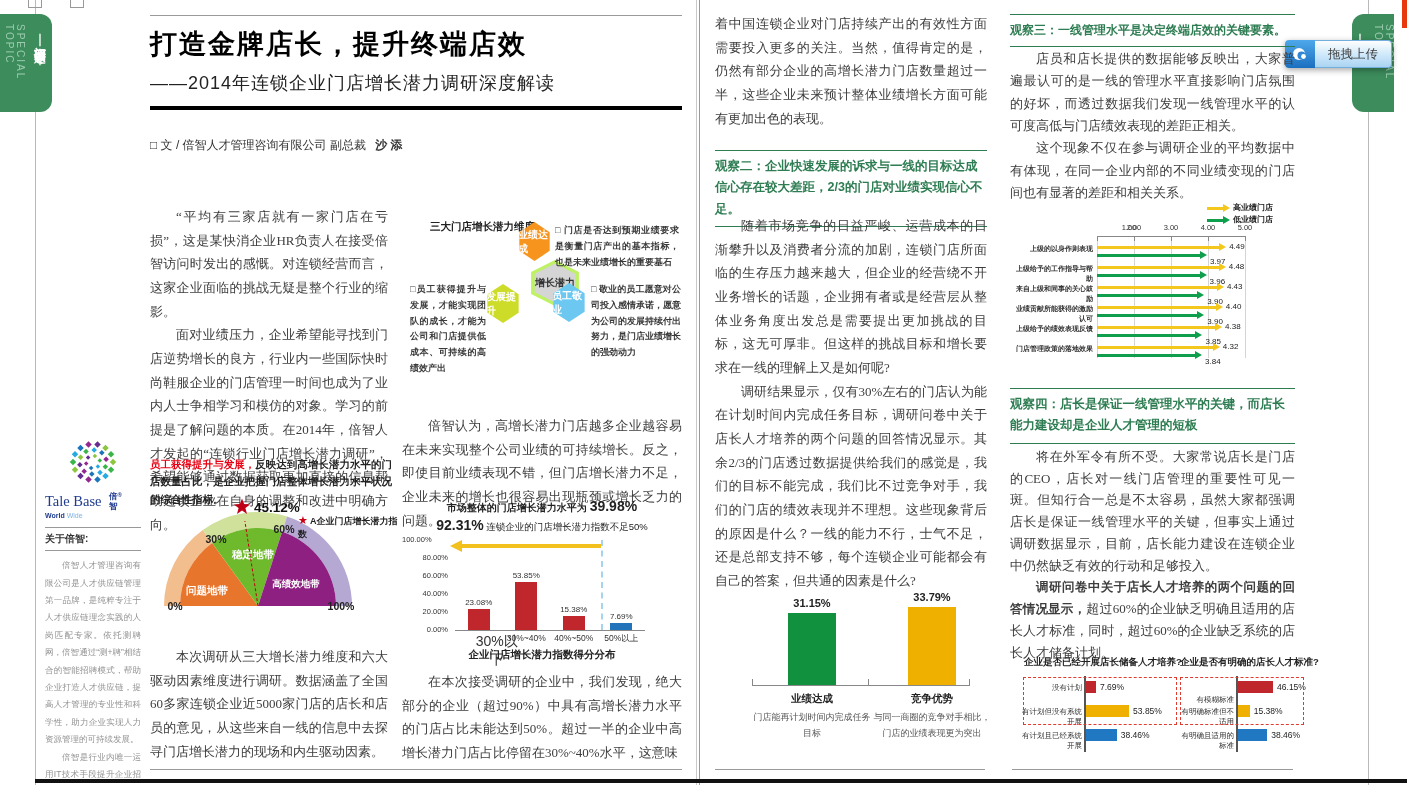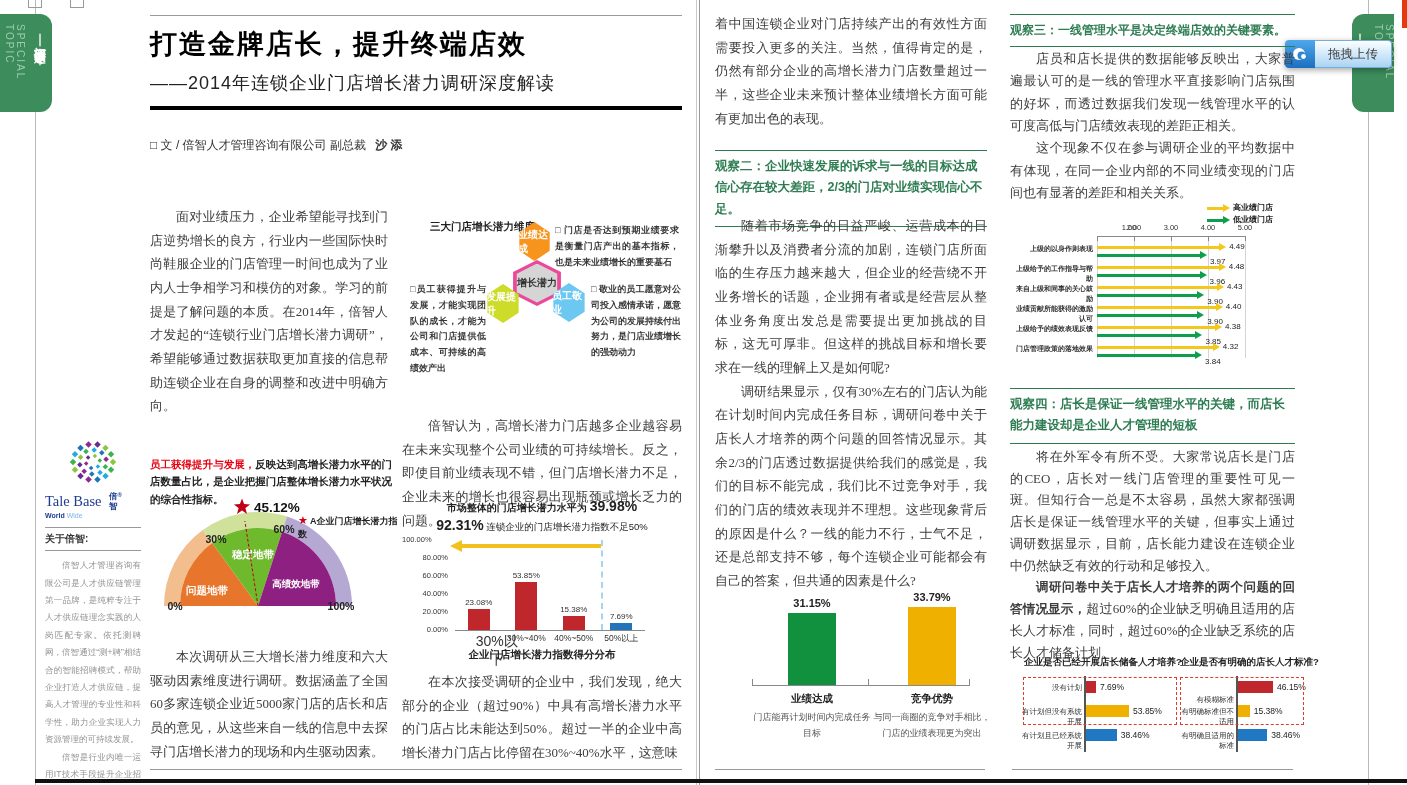--- a/index.html
+++ b/index.html
@@ -63,20 +63,21 @@
   <div class="hrule" style="left:150px;top:15px;width:532px;"></div>
   <div class="abs" style="left:150px;top:26px;font-size:27px;font-weight:bold;color:#000;letter-spacing:2px;">打造金牌店长，提升终端店效</div>
   <div class="abs" style="left:150px;top:71px;font-size:18px;color:#222;letter-spacing:1px;">——2014年连锁企业门店增长潜力调研深度解读</div>
   <div class="abs" style="left:150px;top:106px;width:532px;height:4px;background:#000;"></div>
   <div class="abs" style="left:150px;top:137px;font-size:12px;color:#333;">
     <span>□ 文 / 倍智人才管理咨询有限公司 副总裁</span>
     <b style="margin-left:6px;">沙  添</b>
   </div>
 
   <div class="abs body-text" style="left:150px;top:205px;width:238px;">
+    <p>“平均有三家店就有一家门店在亏损”，这是某快消企业HR负责人在接受倍智访问时发出的感慨。对连锁经营而言，这家企业面临的挑战无疑是整个行业的缩影。</p>
     <p>面对业绩压力，企业希望能寻找到门店逆势增长的良方，行业内一些国际快时尚鞋服企业的门店管理一时间也成为了业内人士争相学习和模仿的对象。学习的前提是了解问题的本质。在2014年，倍智人才发起的“连锁行业门店增长潜力调研”，希望能够通过数据获取更加直接的信息帮助连锁企业在自身的调整和改进中明确方向。</p>
   </div>
 
   <div class="abs" style="left:150px;top:456px;width:242px;font-size:10.5px;font-weight:bold;line-height:1.65;text-align:justify;">
     <span style="color:#E60012;">员工获得提升与发展，</span><span style="color:#222;">反映达到高增长潜力水平的门店数量占比，是企业把握门店整体增长潜力水平状况的综合性指标。</span>
   </div>
 
   <div class="abs" id="gauge-slot" style="left:145px;top:494px;width:240px;height:132px;"><svg viewBox="0 0 240 132" width="240" height="132">
         <path d="M35 111.99999999999999 L19 111.99999999999999 A94 94 0 0 1 57.74818628450753 35.952402528754945 L67.15275032118711 48.8966744387541 A78 78 0 0 0 35 111.99999999999999 Z" fill="#F2BE8E"></path>
         <path d="M113 112 L35 111.99999999999999 A78 78 0 0 1 67.15275032118711 48.8966744387541 Z" fill="#E8752C"></path>
@@ -153,21 +154,21 @@
       <p>倍智人才管理咨询有限公司是人才供应链管理第一品牌，是纯粹专注于人才供应链理念实践的人岗匹配专家。依托测聘网，倍智通过“测+聘”相结合的智能招聘模式，帮助企业打造人才供应链，提高人才管理的专业性和科学性，助力企业实现人力资源管理的可持续发展。</p>
       <p>倍智是行业内唯一运用IT技术手段提升企业招聘有效性和人事决策有效性，并提供人才测评、猎头及RPO招聘服务的人力资源管理综合服务供应商。</p>
     </div>
   </div>
 
   <div class="abs" style="left:402px;top:210px;width:280px;height:172px;">
     <div class="abs" style="left:28px;top:10px;font-size:10.5px;font-weight:bold;color:#222;">三大门店增长潜力维度</div>
     <div class="hex" style="left:116px;top:12px;width:33px;height:39px;background:#F7941E;">
         <span class="hex-label">业绩达成</span>
       </div>
-    <div class="hex" style="left:109px;top:50px;width:52px;height:46px;background:#ec4899;">
+    <div class="hex" style="left:127px;top:50px;width:52px;height:46px;background:#bef264;">
       <div class="hex" style="position:static;width:44px;height:39px;background:#D5D5D5;display:flex;">
           <span style="font-size:10px;font-weight:bold;color:#333;">增长潜力</span>
         </div>
     </div>
     <div class="hex" style="left:84px;top:74px;width:34px;height:39px;background:#CDDC29;">
         <span class="hex-label">发展提升</span>
       </div>
     <div class="hex" style="left:150px;top:73px;width:34px;height:39px;background:#6DC8F1;">
         <span class="hex-label">员工敬业</span>
       </div>

